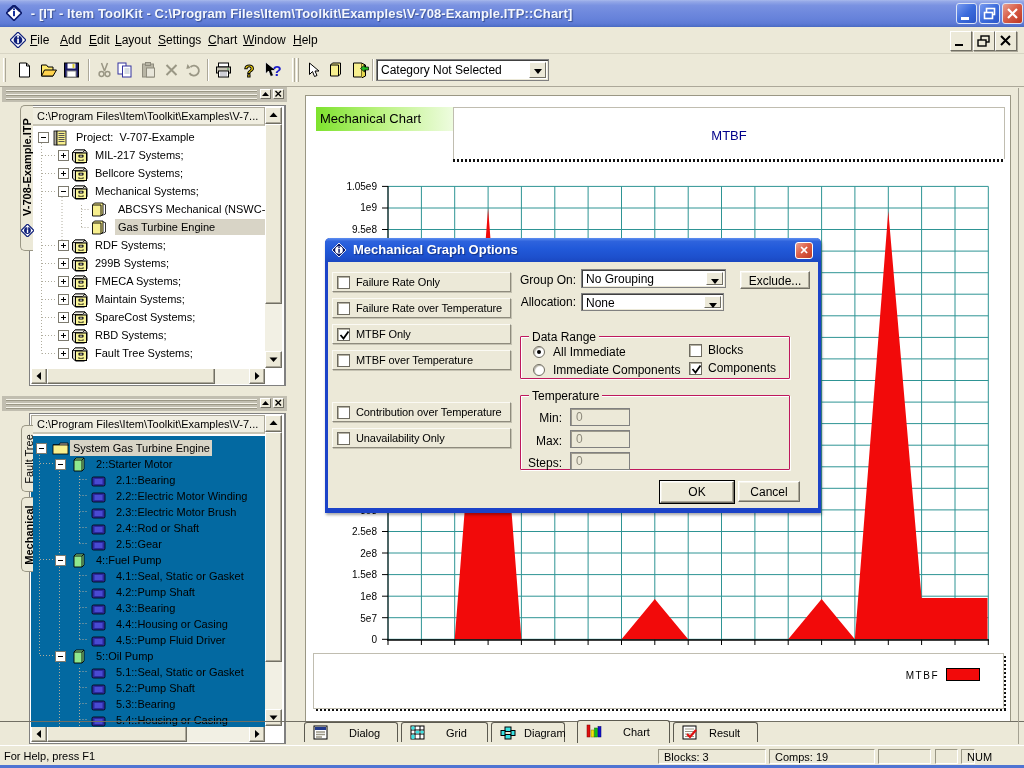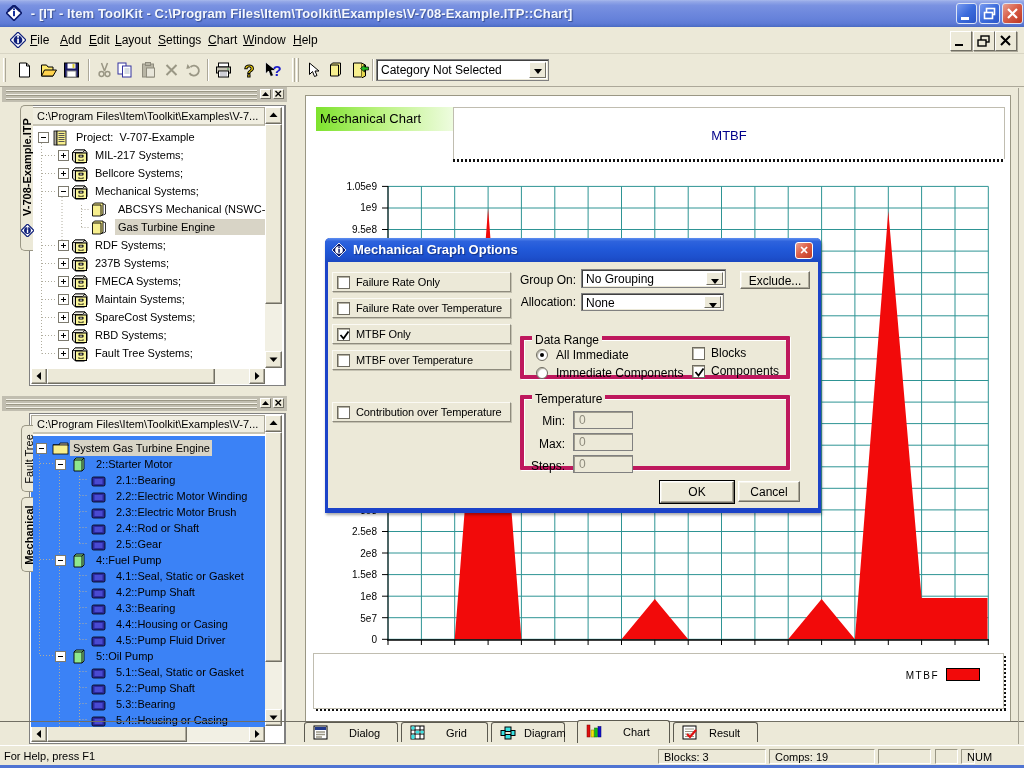--- a/index.html
+++ b/index.html
@@ -83,21 +83,21 @@
   background:linear-gradient(180deg,#5e8ef0 0%,#2e63dd 14%,#2159d9 45%,#1d50cd 80%,#1a47c0 100%); }
 #dlgtitle .t { position:absolute; left:28px; top:4px; font-size:13px; font-weight:bold; color:#fff; text-shadow:1px 1px 1px rgba(10,25,80,.6); }
 #dlgclose { position:absolute; right:8px; top:4px; width:18px; height:17px; border:1px solid #fff; border-radius:3px;
   background:linear-gradient(135deg,#eba396 0%,#dd6048 45%,#c03a24 100%); color:#fff; font-size:11px; font-weight:bold; text-align:center; line-height:15px;}
 .cbrow { position:absolute; left:4px; width:179px; height:20px; background:#ECE9D8;
   border-top:1px solid #fbfaf4; border-left:1px solid #fbfaf4; border-right:1px solid #8e8b7d; border-bottom:1px solid #8e8b7d; box-shadow:1px 1px 0 #c5c2b2;}
 .cbrow .lb { position:absolute; left:23px; top:3px; font-size:11px; white-space:nowrap; letter-spacing:-0.1px; }
 .chk { position:absolute; width:13px; height:13px; background:#fff; border:1px solid #6e6b60; box-shadow:inset 1px 1px 0 #b5b2a4; }
 .chk svg { position:absolute; left:0px; top:0px; }
 .dlab { position:absolute; font-size:12px; color:#000; white-space:nowrap; }
-.group { position:absolute; border:4px solid #be185d; border-radius:1px; box-shadow:1px 1px 0 #fff, inset 1px 1px 0 #fff; }
+.group { position:absolute; border:1px solid #be185d; border-radius:1px; box-shadow:1px 1px 0 #fff, inset 1px 1px 0 #fff; }
 .group .glab { position:absolute; left:8px; top:-7px; background:#ECE9D8; padding:0 3px; font-size:12px; }
 .radio { position:absolute; width:12px; height:12px; border-radius:50%; background:#fff; border:1px solid #6e6b60; box-shadow:inset 1px 1px 1px #b5b2a4;}
 .radio.sel:after { content:""; position:absolute; left:3px; top:3px; width:4px; height:4px; border-radius:50%; background:#000; }
 .tbox { position:absolute; width:60px; height:18px; background:#ECE9D8; border:1px solid #808080; box-shadow:inset 1px 1px 0 #6e6b60a0; font-size:12px; color:#8e8b7d; padding:1px 0 0 5px;}
 .button { position:absolute; background:#ECE9D8; text-align:center; font-size:12px; color:#000;
   border-top:1px solid #fff; border-left:1px solid #fff; border-right:1px solid #716F64; border-bottom:1px solid #716F64; box-shadow:inset -1px -1px 0 #aca899, inset 1px 1px 0 #f6f4ea;}
 #bluebottom { left:0; top:765px; width:1024px; height:3px; background:#4f74d2; }
 </style>
 </head>
 <body>
@@ -521,21 +521,21 @@
       <div class="expander plus" style="left:27px;top:130px"></div>
       <div style="position:absolute;left:40px;top:128px"><svg width="17" height="16" viewBox="0 0 17 16">
           <path d="M1.5 4.5 L4 2 h10 l2 2.5 v8 l-2.5 2.5 h-9 L1.5 12 z" fill="#d8d5c8" stroke="#000" stroke-width="1"></path>
           <path d="M1.5 4.5 L4 2 h10 l-2.5 2.5 z" fill="#f2f0e8" stroke="#000" stroke-width=".8"></path>
           <rect x="4.5" y="5" width="11" height="9.5" fill="#f9f598" stroke="#000" stroke-width="1"></rect>
           <rect x="7.5" y="6.8" width="5" height="2.6" rx=".6" fill="#000"></rect>
           <rect x="8.7" y="7.6" width="2.6" height="1" fill="#fff"></rect>
           <path d="M7.5 11 q2.5 1.8 5 0 l0 1.8 l-5 0 z" fill="#000"></path>
           <path d="M8.3 11.6 q1.8 1 3.4 0 l0 .6 l-3.4 0 z" fill="#f9f598"></path>
         </svg></div>
-      <div class="trow" style="left:64px;top:129px">237B Systems;</div>
+      <div class="trow" style="left:64px;top:129px">299B Systems;</div>
       <div class="expander plus" style="left:27px;top:148px"></div>
       <div style="position:absolute;left:40px;top:146px"><svg width="17" height="16" viewBox="0 0 17 16">
           <path d="M1.5 4.5 L4 2 h10 l2 2.5 v8 l-2.5 2.5 h-9 L1.5 12 z" fill="#d8d5c8" stroke="#000" stroke-width="1"></path>
           <path d="M1.5 4.5 L4 2 h10 l-2.5 2.5 z" fill="#f2f0e8" stroke="#000" stroke-width=".8"></path>
           <rect x="4.5" y="5" width="11" height="9.5" fill="#f9f598" stroke="#000" stroke-width="1"></rect>
           <rect x="7.5" y="6.8" width="5" height="2.6" rx=".6" fill="#000"></rect>
           <rect x="8.7" y="7.6" width="2.6" height="1" fill="#fff"></rect>
           <path d="M7.5 11 q2.5 1.8 5 0 l0 1.8 l-5 0 z" fill="#000"></path>
           <path d="M8.3 11.6 q1.8 1 3.4 0 l0 .6 l-3.4 0 z" fill="#f9f598"></path>
         </svg></div>
@@ -630,21 +630,21 @@
       <svg width="14" height="14">
         <path d="M9 3 l-4.5 4 4.5 4 z" fill="#000"></path>
       </svg>
     </div>
   <div class="sbtn" style="right:19px;bottom:1px;width:16px;height:16px">
       <svg width="14" height="14">
         <path d="M5 3 l4.5 4 -4.5 4 z" fill="#000"></path>
       </svg>
     </div>
   <div class="sthumb" style="left:17px;bottom:1px;width:140px;height:16px"></div>
-  <div class="abs" id="tree2" style="left:1px;top:22px;right:19px;height:291px;background:#3b82f6;overflow:hidden">
+  <div class="abs" id="tree2" style="left:1px;top:22px;right:19px;height:291px;background:#0369a1;overflow:hidden">
       <svg style="position:absolute;left:0;top:0" width="230" height="291">
         <g stroke="#b0ad9e" stroke-dasharray="1,2" fill="none">
           <line x1="8.5" y1="16" x2="8.5" y2="219.5"></line>
           <line x1="9" y1="27.5" x2="23" y2="27.5"></line>
           <line x1="9" y1="123.5" x2="23" y2="123.5"></line>
           <line x1="9" y1="219.5" x2="23" y2="219.5"></line>
           <line x1="28.5" y1="32" x2="28.5" y2="291"></line>
           <line x1="48.5" y1="40" x2="48.5" y2="107.5"></line>
           <line x1="48.5" y1="43.5" x2="57" y2="43.5"></line>
           <line x1="48.5" y1="59.5" x2="57" y2="59.5"></line>
@@ -858,20 +858,24 @@
       </div>
       <div class="lb">MTBF Only</div>
     </div>
   <div class="cbrow" style="top:112px">
       <div class="chk" style="left:4px;top:3px"></div>
       <div class="lb">MTBF over Temperature</div>
     </div>
   <div class="cbrow" style="top:164px">
       <div class="chk" style="left:4px;top:3px"></div>
       <div class="lb">Contribution over Temperature</div>
+    </div>
+  <div class="cbrow" style="top:190px">
+      <div class="chk" style="left:4px;top:3px"></div>
+      <div class="lb">Unavailability Only</div>
     </div>
 
   <div class="dlab" style="left:178px;top:35px;width:70px;text-align:right">Group On:</div>
   <div class="combo" style="left:253px;top:31px;width:145px;height:19px">
       <div class="ctext" style="top:2px">No Grouping</div>
       <div class="drop"></div>
     </div>
   <div class="button" style="left:412px;top:33px;width:70px;height:18px;padding-top:2px">Exclude...</div>
   <div class="dlab" style="left:178px;top:57px;width:70px;text-align:right">Allocation:</div>
   <div class="combo" style="left:253px;top:55px;width:143px;height:18px">

